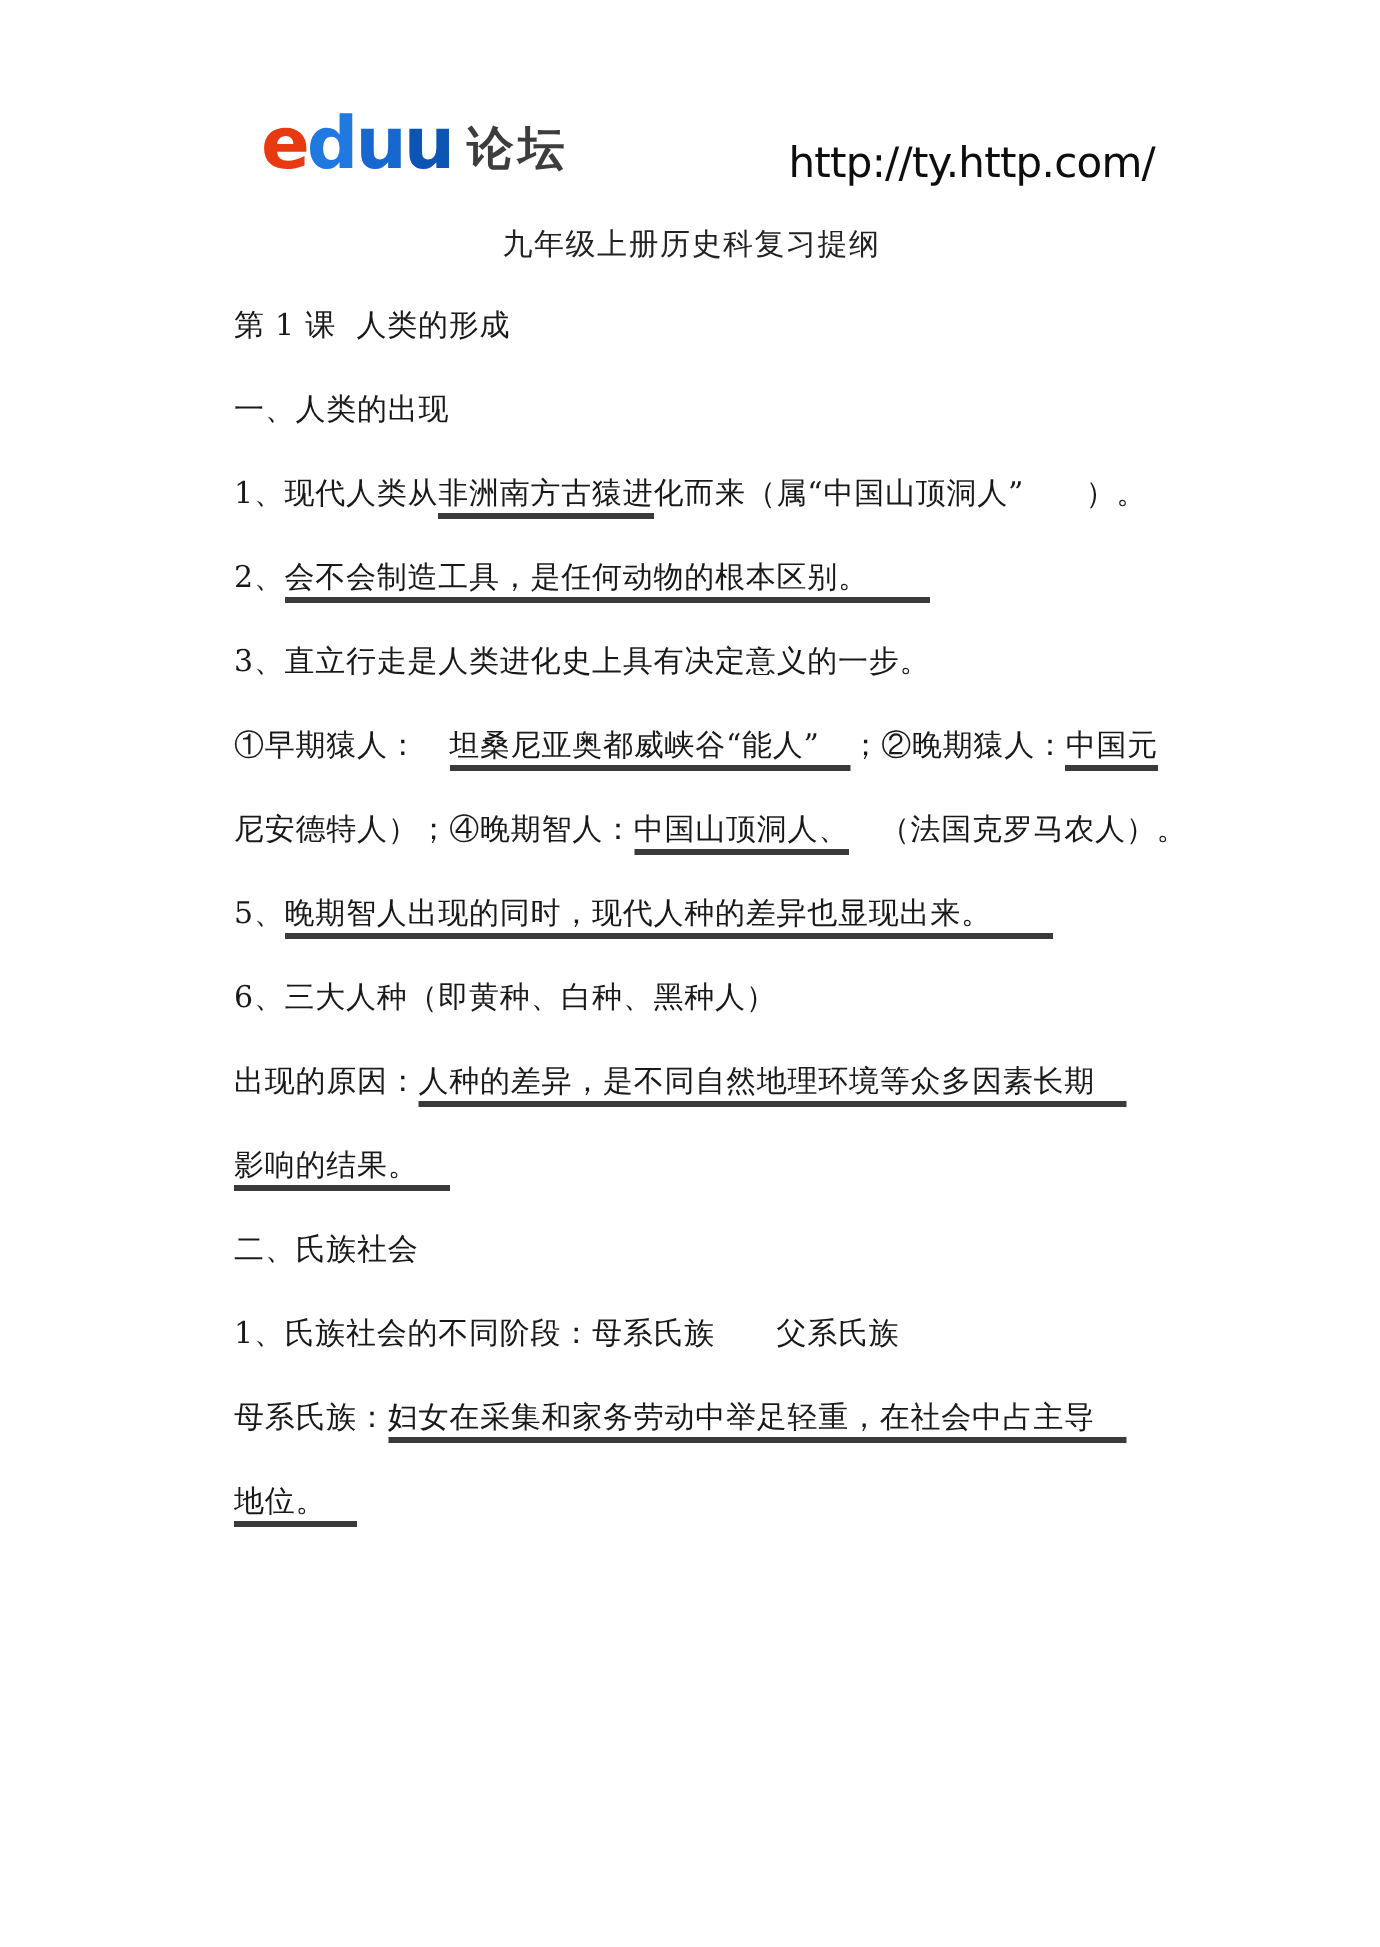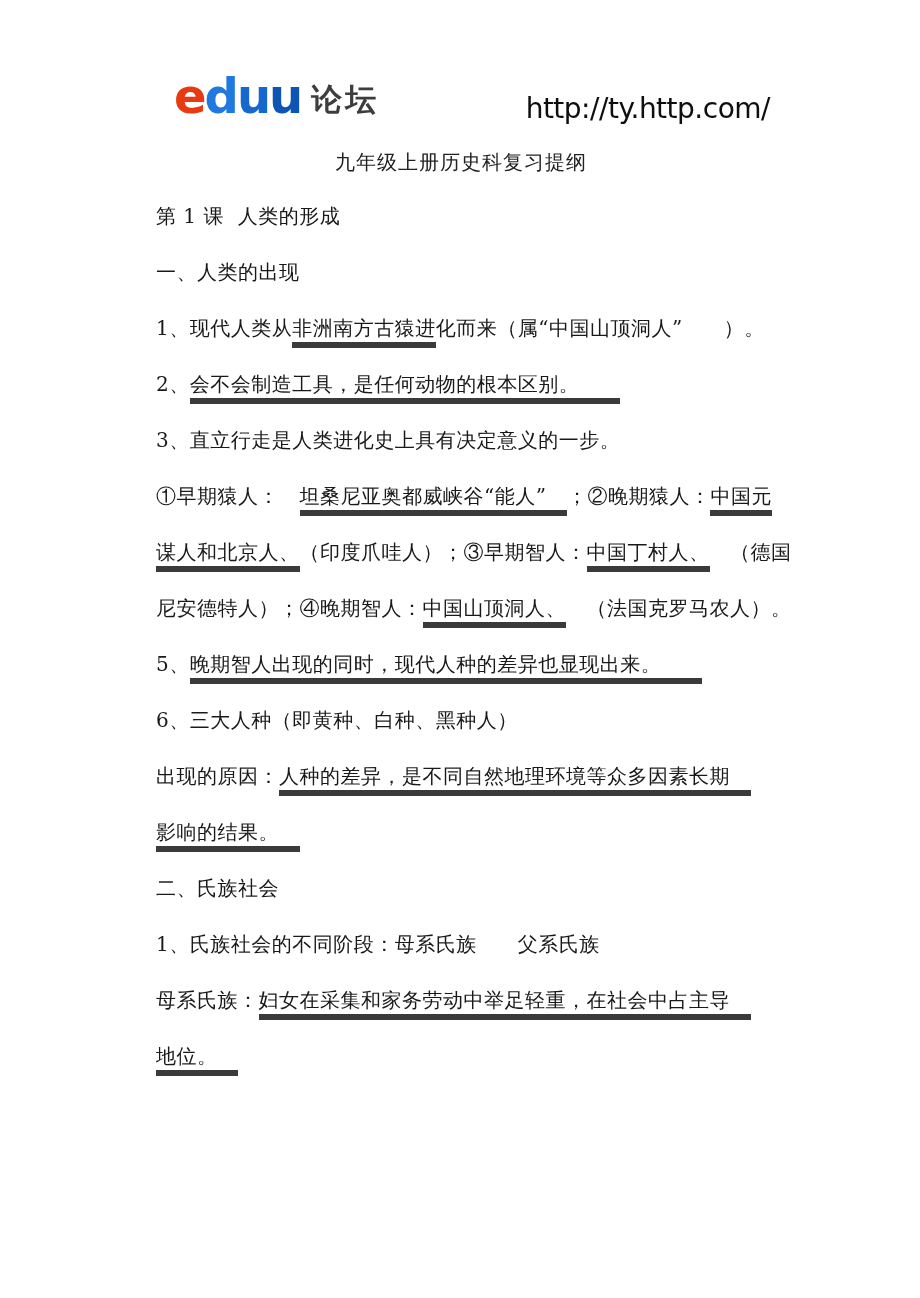--- a/index.html
+++ b/index.html
@@ -45,21 +45,21 @@
   .doc-lines {
     position:absolute; left:156px; top:188px; width:640px;
   }
   .line {
     height:56px; line-height:56px;
     font-size:20px; white-space:pre;
     font-family:"DejaVu Serif", serif;
     color:#191919; letter-spacing:0.5px;
   }
   .seg { white-space:pre; }
-  .u { border-bottom:6px solid #c4b5fd; padding-bottom:2px; }
+  .u { border-bottom:4px solid #c4b5fd; padding-bottom:2px; }
 </style>
 </head>
 <body>
 
 <div class="page">
 
   <div class="logo">
     <span class="logo-word" id="logo-word"><span style="color: rgb(232, 58, 16);">e</span><span style="color: rgb(32, 121, 224);">d</span><span style="color: rgb(22, 104, 207);">u</span><span style="color: rgb(13, 85, 181);">u</span></span><span class="logo-suffix" id="logo-suffix" style="color: rgb(61, 61, 61);">论坛</span>
   </div>
 
@@ -67,21 +67,20 @@
 
   <div class="doc-title">九年级上册历史科复习提纲</div>
 
   <div class="doc-lines" id="doc-lines">
       <div class="line"><span class="seg">第 1 课  人类的形成</span></div>
       <div class="line"><span class="seg">一、人类的出现</span></div>
       <div class="line"><span class="seg">1、现代人类从</span><span class="seg u" style="border-bottom-color: rgb(58, 58, 58);">非洲南方古猿进</span><span class="seg">化而来（属“中国山顶洞人”　　）。</span></div>
       <div class="line"><span class="seg">2、</span><span class="seg u" style="border-bottom-color: rgb(58, 58, 58);">会不会制造工具，是任何动物的根本区别。　　</span></div>
       <div class="line"><span class="seg">3、直立行走是人类进化史上具有决定意义的一步。</span></div>
       <div class="line"><span class="seg">①早期猿人：　</span><span class="seg u" style="border-bottom-color: rgb(58, 58, 58);">坦桑尼亚奥都威峡谷“能人”　</span><span class="seg">；②晚期猿人：</span><span class="seg u" style="border-bottom-color: rgb(58, 58, 58);">中国元</span></div>
-      <div class="line"><span class="seg u" style="border-bottom-color: rgb(58, 58, 58);">谋人和北京人、</span><span class="seg">（印度爪哇人）；③早期智人：</span><span class="seg u" style="border-bottom-color: rgb(58, 58, 58);">中国丁村人、</span><span class="seg">　（德国</span></div>
       <div class="line"><span class="seg">尼安德特人）；④晚期智人：</span><span class="seg u" style="border-bottom-color: rgb(58, 58, 58);">中国山顶洞人、</span><span class="seg">　（法国克罗马农人）。</span></div>
       <div class="line"><span class="seg">5、</span><span class="seg u" style="border-bottom-color: rgb(58, 58, 58);">晚期智人出现的同时，现代人种的差异也显现出来。　　</span></div>
       <div class="line"><span class="seg">6、三大人种（即黄种、白种、黑种人）</span></div>
       <div class="line"><span class="seg">出现的原因：</span><span class="seg u" style="border-bottom-color: rgb(58, 58, 58);">人种的差异，是不同自然地理环境等众多因素长期　</span></div>
       <div class="line"><span class="seg u" style="border-bottom-color: rgb(58, 58, 58);">影响的结果。　</span></div>
       <div class="line"><span class="seg">二、氏族社会</span></div>
       <div class="line"><span class="seg">1、氏族社会的不同阶段：母系氏族　　父系氏族</span></div>
       <div class="line"><span class="seg">母系氏族：</span><span class="seg u" style="border-bottom-color: rgb(58, 58, 58);">妇女在采集和家务劳动中举足轻重，在社会中占主导　</span></div>
       <div class="line"><span class="seg u" style="border-bottom-color: rgb(58, 58, 58);">地位。　</span></div>
     </div>

